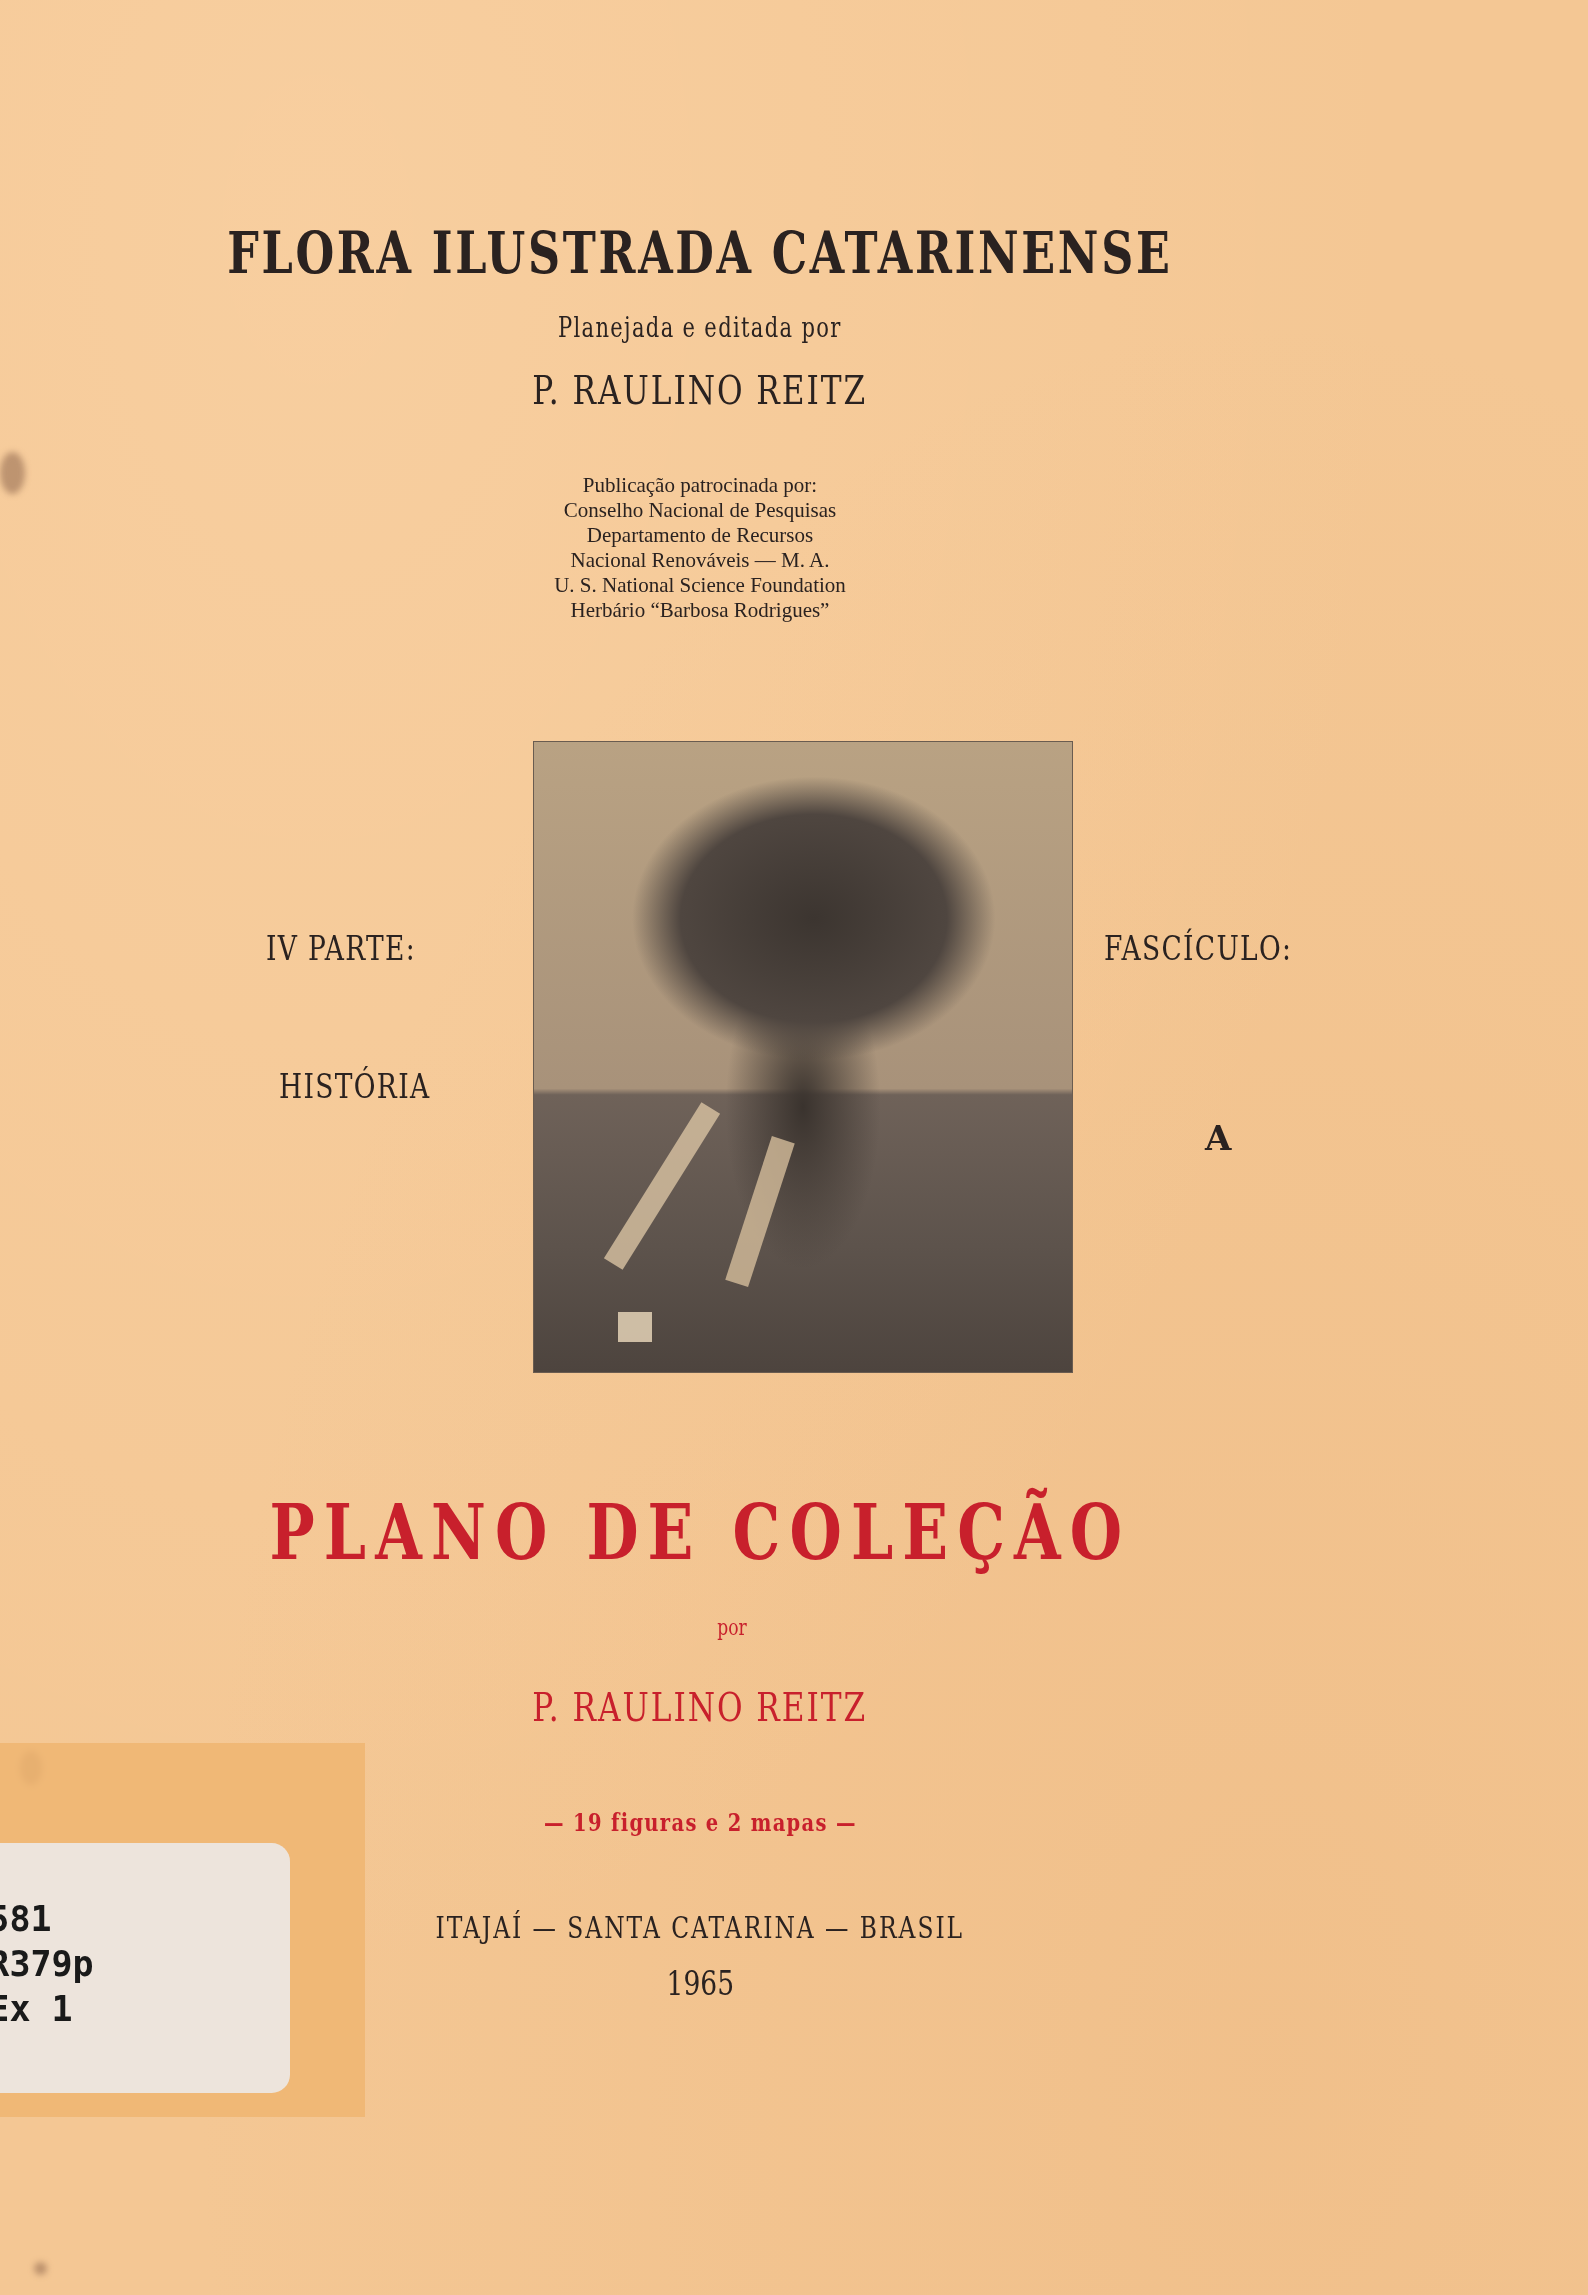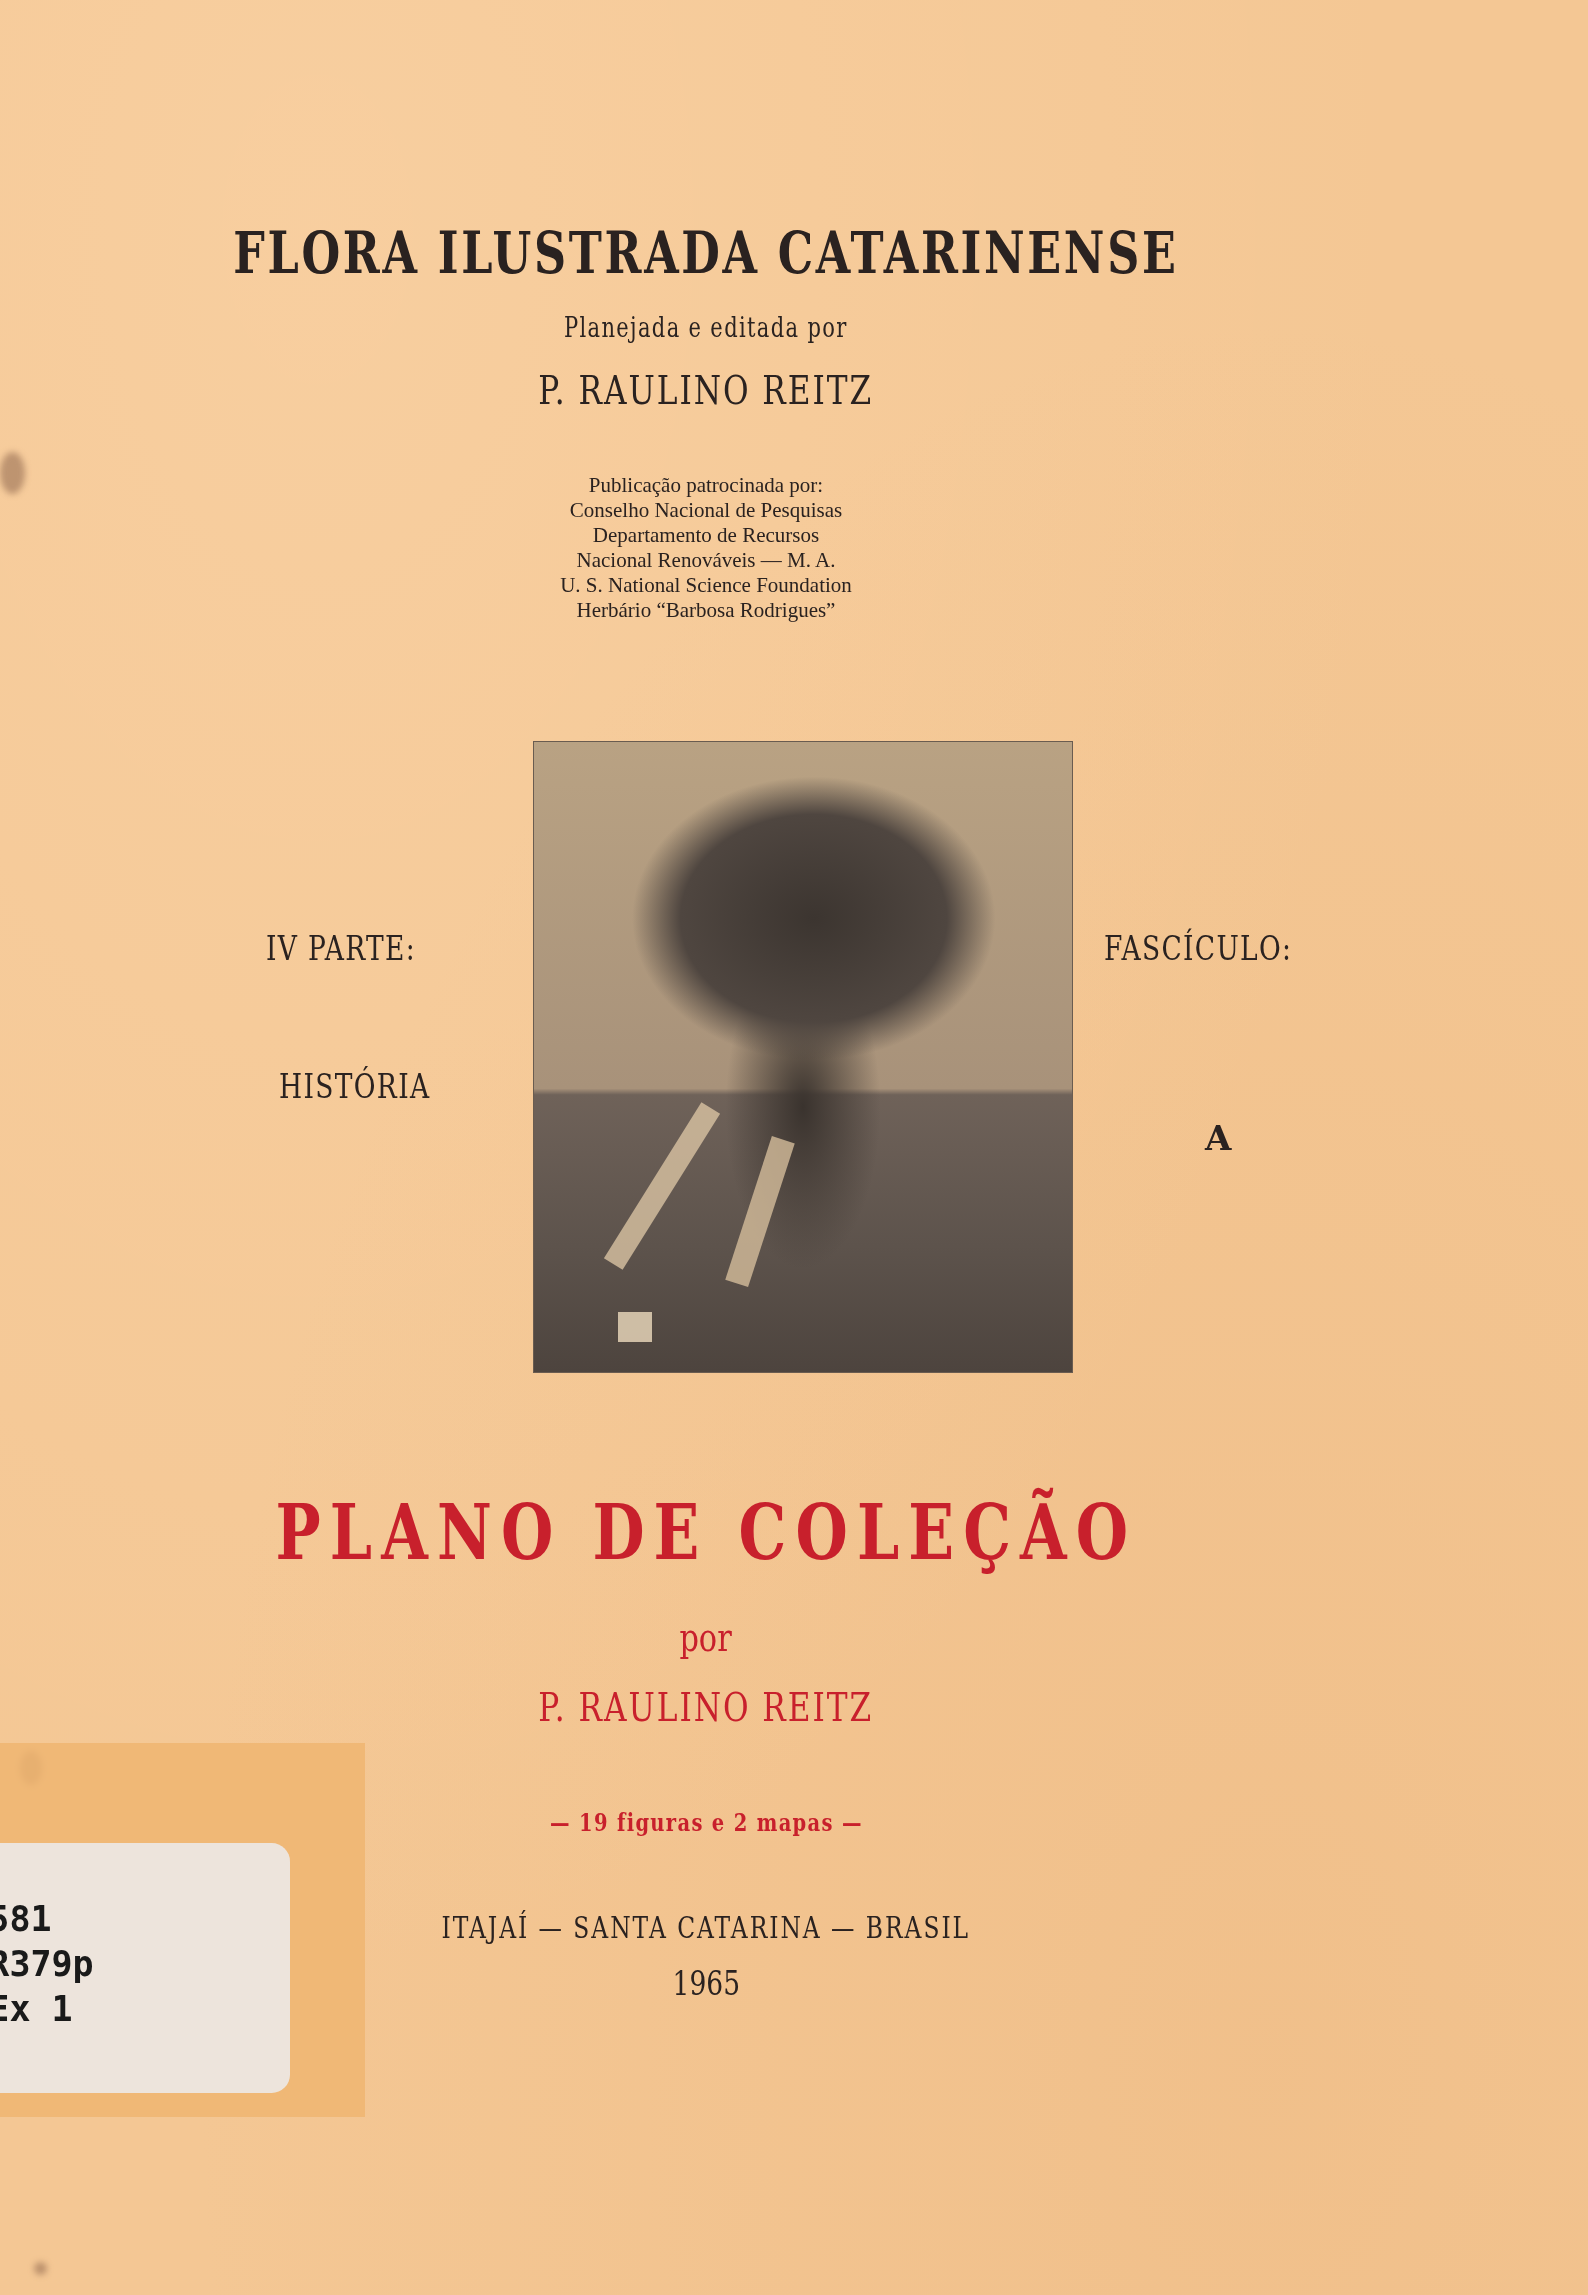--- a/index.html
+++ b/index.html
@@ -5,21 +5,21 @@
   html, body { margin:0; padding:0; }
   body {
     width:1588px; height:2295px; position:relative; overflow:hidden;
     background:#f4c794;
     background-image:
       radial-gradient(ellipse at 20% 10%, rgba(255,220,180,0.35), transparent 60%),
       radial-gradient(ellipse at 80% 90%, rgba(230,170,110,0.25), transparent 60%);
     font-family:"DejaVu Serif", serif;
   }
   .abs { position:absolute; }
-  .center { left:10px; width:1320px; text-align:center;padding-left:36px; }
+  .center { left:4px; width:1320px; text-align:center;padding-left:36px; }
   .dark { color:#2a2220; }
   .red { color:#c8202c; }
   .cond { display:inline-block; transform:scaleX(0.78); transform-origin:center; white-space:nowrap; }
 
   #series-title { top:219px; font-size:57px; font-weight:bold; letter-spacing:3.4px; }
   #planned-by { top:312px; font-size:27px; letter-spacing:1.7px; }
   #editor { top:367px; font-size:40px; letter-spacing:2.5px; }
 
   #sponsors { top:473px; font-family:Liberation Serif, serif; font-size:21px; line-height:25px; }
 
@@ -35,21 +35,21 @@
   #photo .trunk2 { position:absolute; left:214px; top:394px; width:23.5px; height:151px; background:#d4bd9b; transform:rotate(18deg); opacity:.8; }
   #photo .car { position:absolute; left:84px; top:570px; width:34px; height:30px; background:#e4d2b6; opacity:.85; }
 
   .side { font-size:34px; letter-spacing:1.7px; }
   #part-label { left:266px; top:928px; }
   #part-value { left:279px; top:1066px; }
   #fasc-label { left:1104px; top:928px;text-align:center; }
   #fasc-value { left:1205px; top:1118px; font-weight:bold; }
 
   #main-title { top:1487px; font-size:77px; font-weight:bold; letter-spacing:11.7px; }
-  #by { top:1615px; font-size:39px; }
+  #by { top:1615px; font-size:22px;margin-left:32px; }
   #author { top:1684px; font-size:40px; letter-spacing:2.5px; }
   #figures { top:1808px; font-size:25px; font-weight:bold; letter-spacing:1.7px; }
   #place { top:1910px; font-size:30px; letter-spacing:2.5px; }
   #year { top:1963px; font-size:34px; }
 
   #sticker-tape { left:0; top:1743px; width:365px; height:374px; background:#eeb571; opacity:.85; }
   #sticker-label {
     left:0; top:1843px; width:290px; height:250px; background:#ede4dc;
     border-radius:0 18.4px 18.4px 0;
   }

